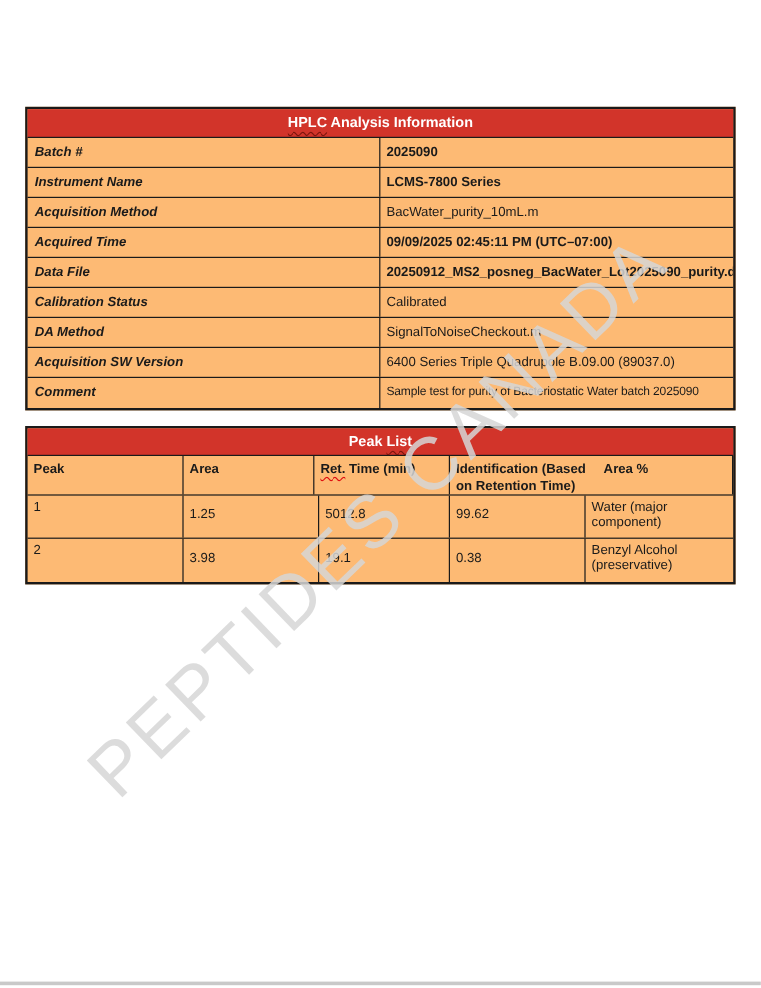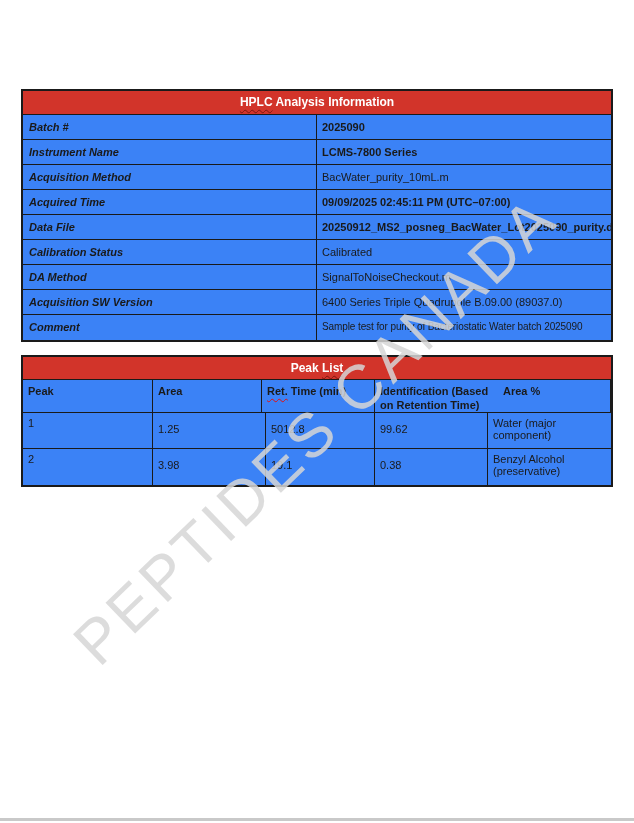--- a/index.html
+++ b/index.html
@@ -20,21 +20,21 @@
     overflow:hidden;
   }
   .page { position:absolute; inset:0; background:#fff; }
 
   
   .doc-table {
     position:absolute;
     left:21px;
     width:592px;
     border:2px solid var(--border-dark);
-    background:#3b82f6;
+    background:#fdba74;
     z-index:1;
   }
   .band {
     background:var(--header-red);
     color:#ffffff;
     font-weight:bold;
     font-size:12px;
     text-align:center;
     border-bottom:1px solid var(--border-dark);
   }

